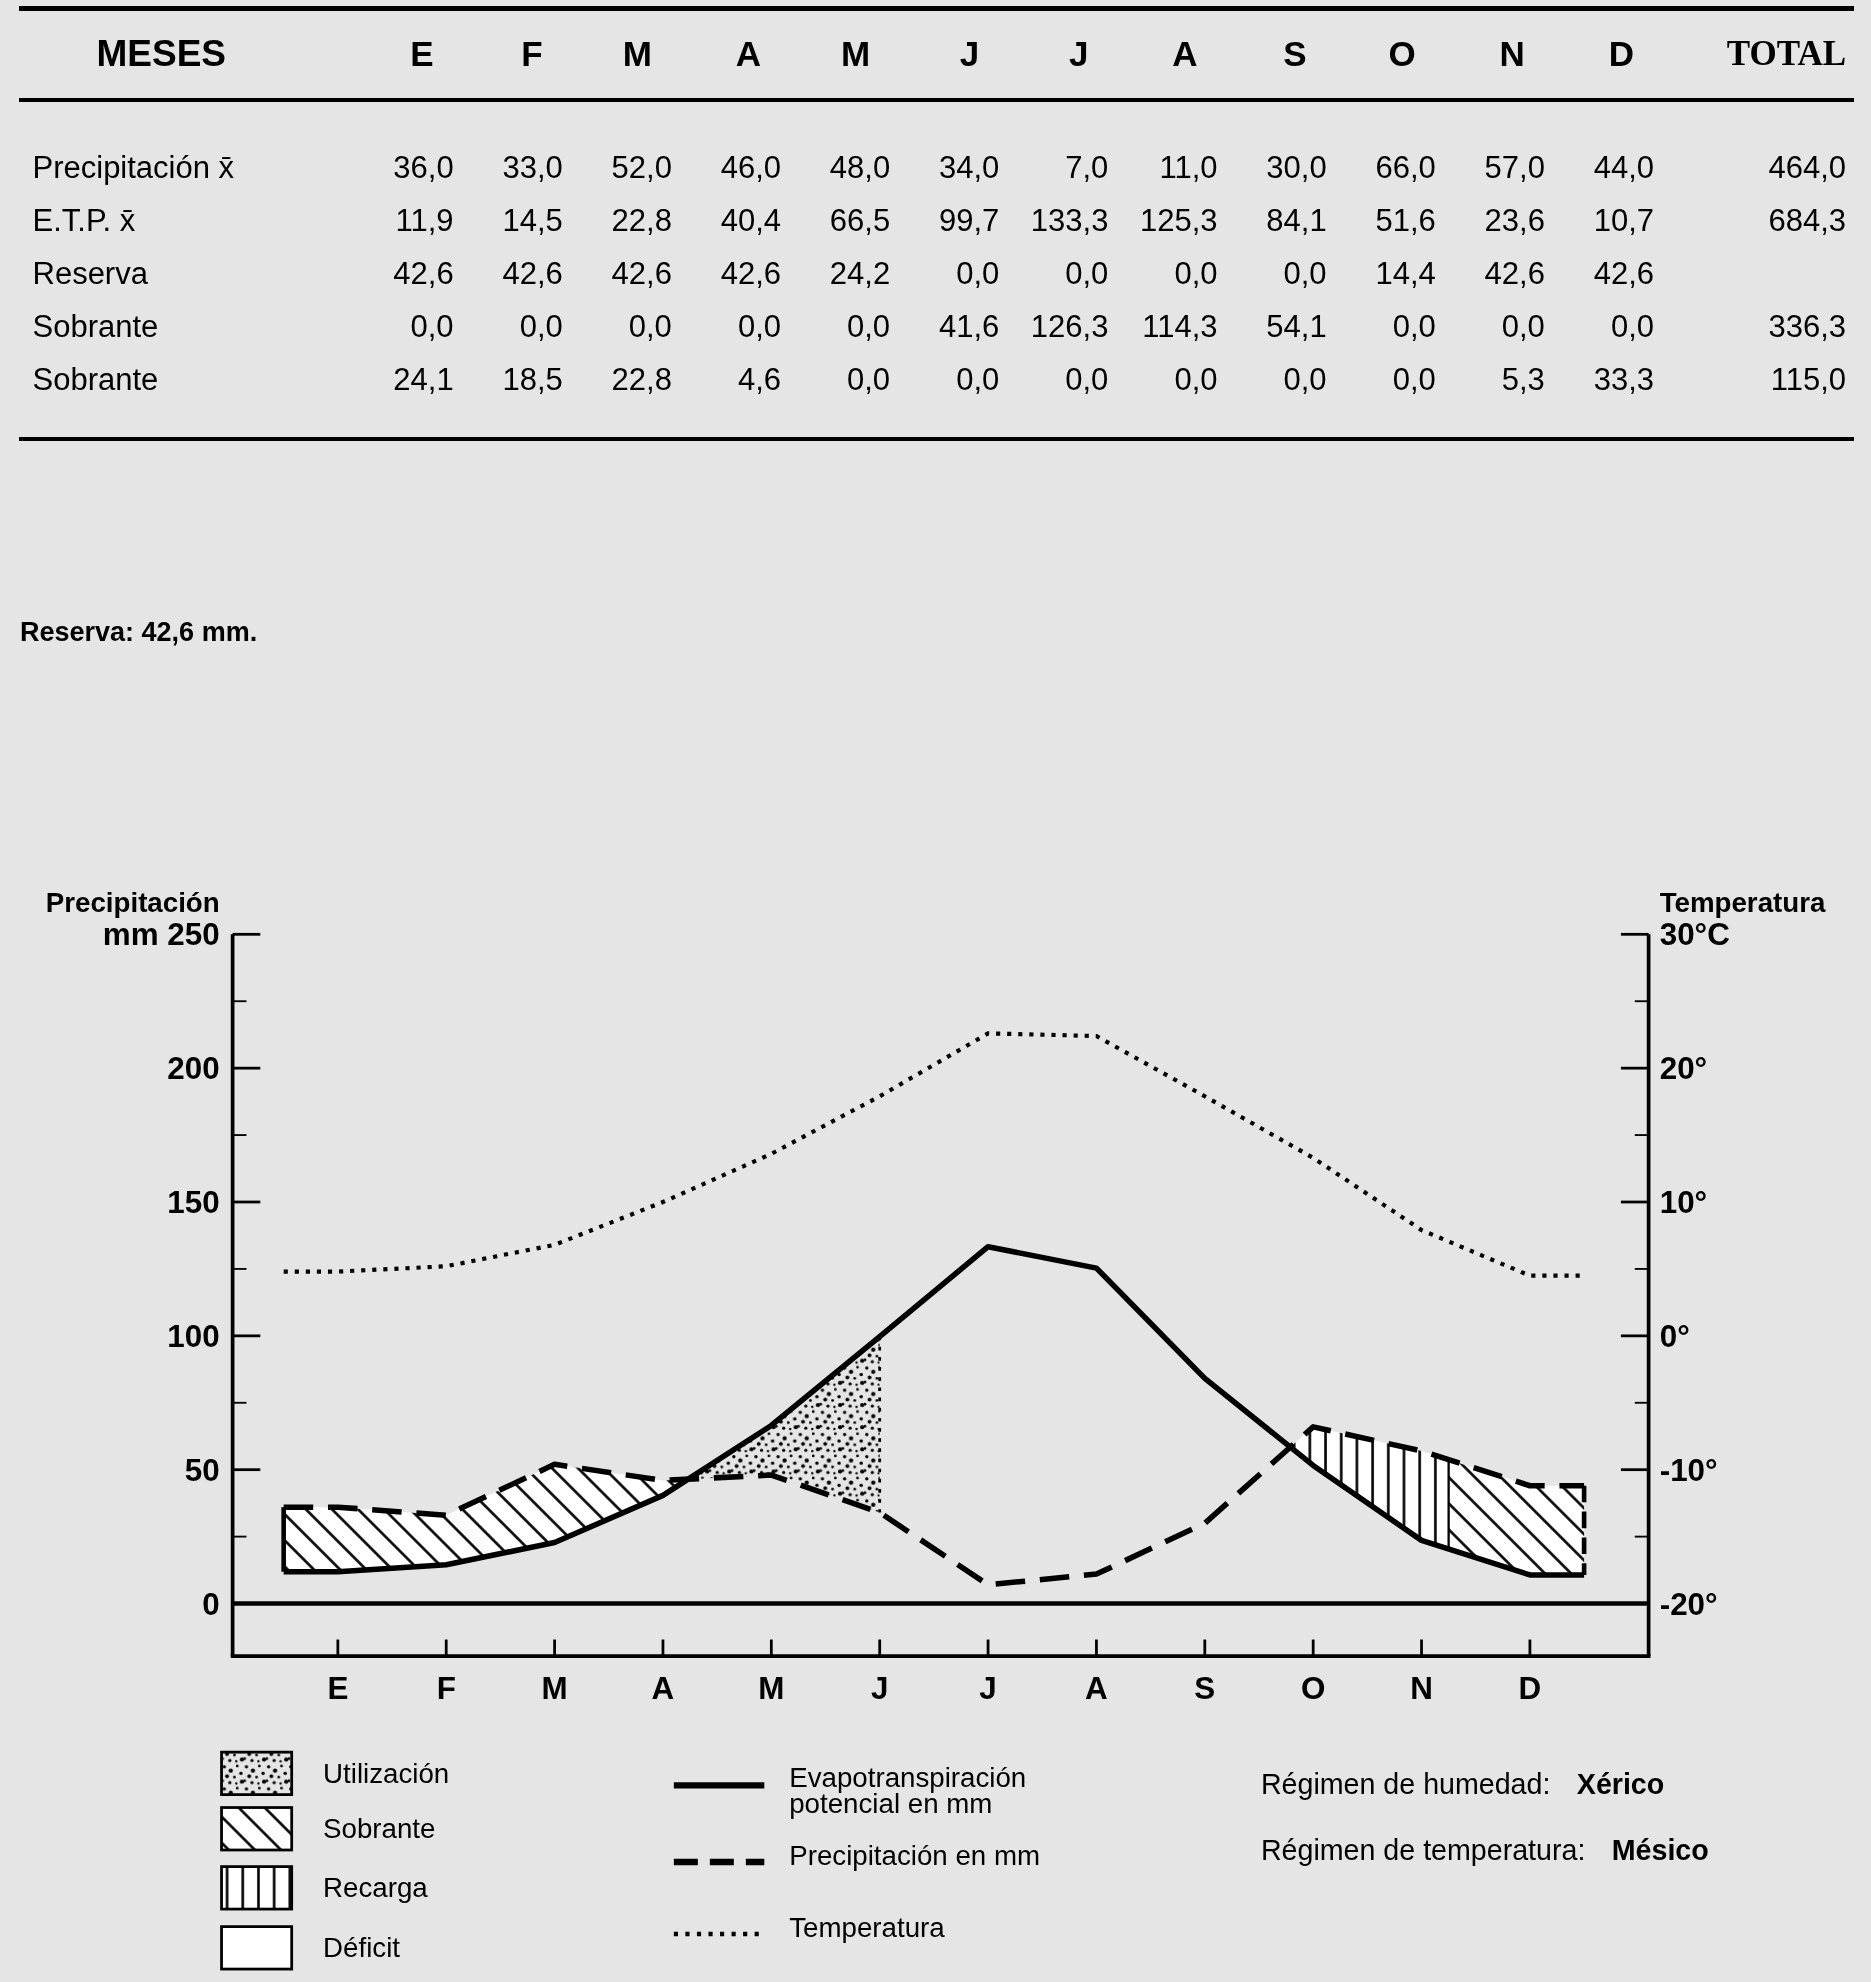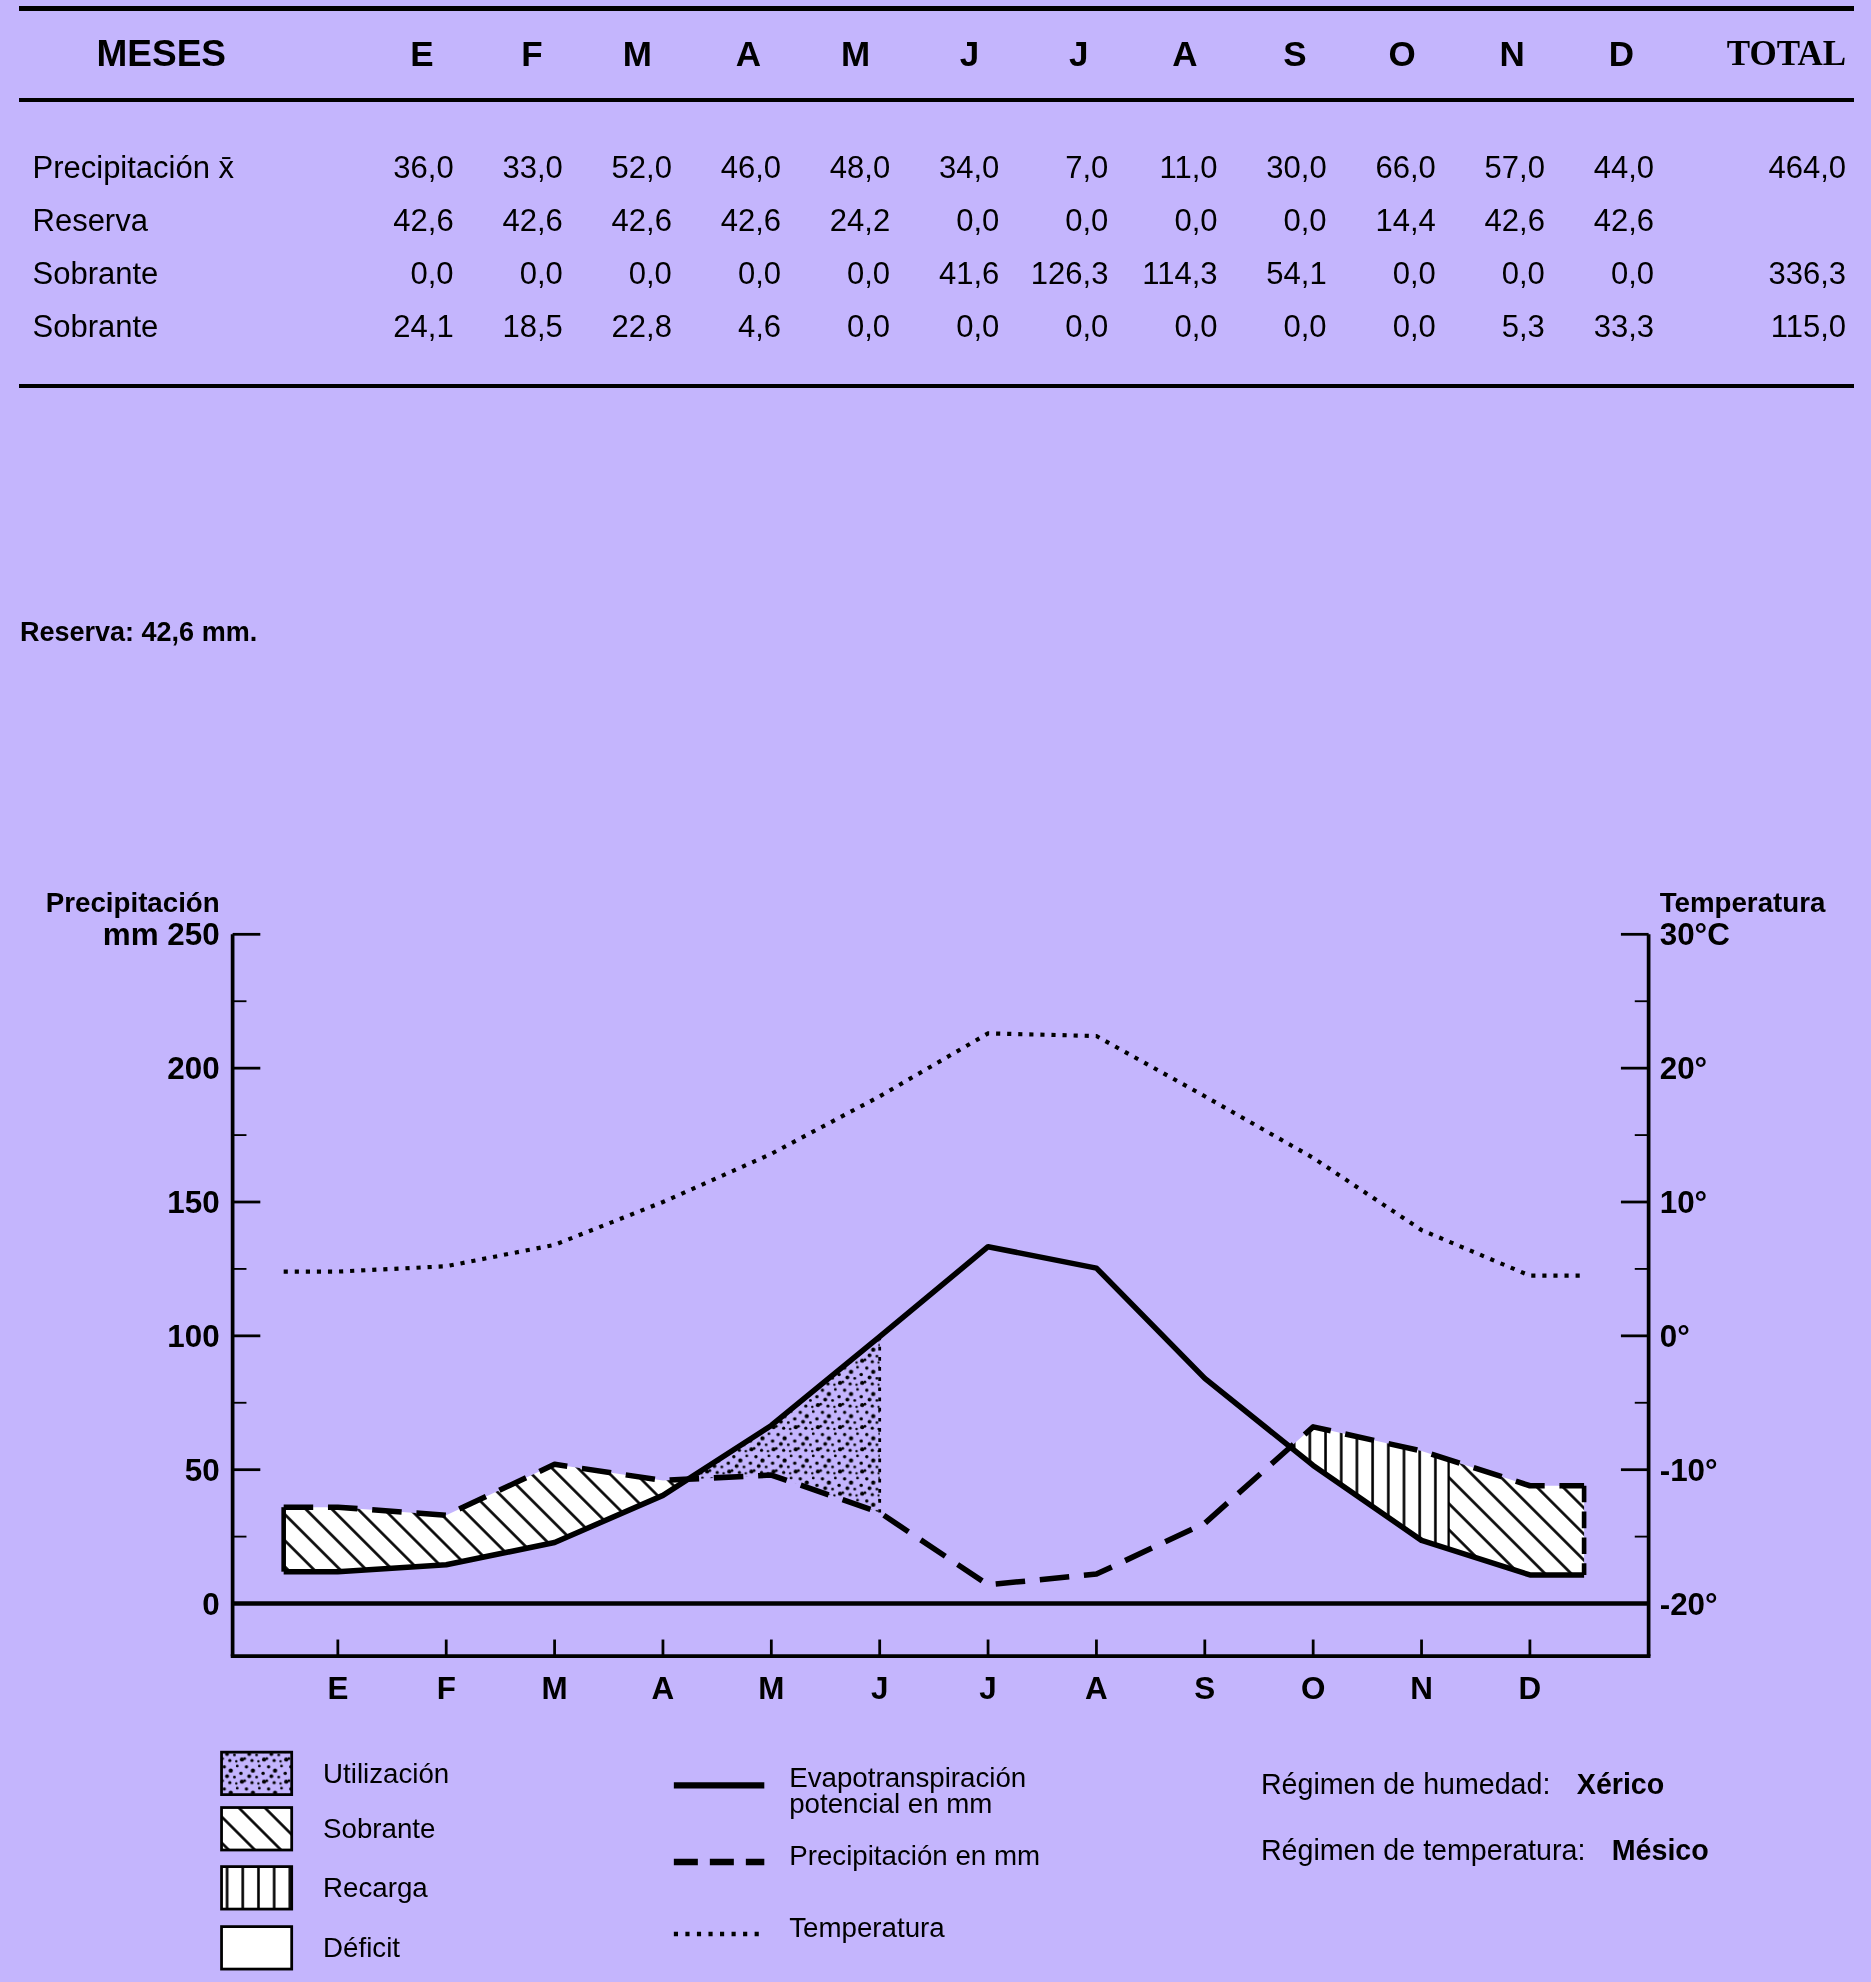--- a/index.html
+++ b/index.html
@@ -1,17 +1,17 @@
 <!DOCTYPE html>
 <html style="font-size:14.8px"><head>
 <meta charset="utf-8">
 <style>
   html,body{margin:0;padding:0;background:#ffffff;}
   body{width:1872px;height:1982px;position:relative;font-family:"Liberation Sans",sans-serif;color:#000;}
-  #page{position:absolute;inset:0;background:#c4b5fd;}
+  #page{position:absolute;inset:0;background:#e5e5e5;}
 
   
   #tablewrap{position:absolute;top:5.5px;left:18.5px;width:1835px;}
   table{width:100%;border-collapse:collapse;border-top:5.5px solid #000;border-bottom:4.6px solid #000;table-layout:fixed;}
   thead th{height:85px;border-bottom:4.6px solid #000;font-size:35px;font-weight:700;vertical-align:middle;}
   th.label{width:258px;text-align:left;padding-left:78px;font-size:37px;}
   th.month{text-align:right;padding-right:31px;}
   th.total{width:180px;text-align:right;padding-right:7.4px;font-family:Liberation Serif, serif;}
   tbody td{height:51px;font-size:31px;font-weight:400;vertical-align:middle;white-space:nowrap;}
   td.label{text-align:left;padding-left:14px;}
@@ -65,20 +65,36 @@
             <td class="num">46,0</td>
             <td class="num">48,0</td>
             <td class="num">34,0</td>
             <td class="num">7,0</td>
             <td class="num">11,0</td>
             <td class="num">30,0</td>
             <td class="num">66,0</td>
             <td class="num">57,0</td>
             <td class="num">44,0</td>
             <td class="total">464,0</td>
+          </tr>
+          <tr>
+            <td class="label">E.T.P. x̄</td>
+            <td class="num">11,9</td>
+            <td class="num">14,5</td>
+            <td class="num">22,8</td>
+            <td class="num">40,4</td>
+            <td class="num">66,5</td>
+            <td class="num">99,7</td>
+            <td class="num">133,3</td>
+            <td class="num">125,3</td>
+            <td class="num">84,1</td>
+            <td class="num">51,6</td>
+            <td class="num">23,6</td>
+            <td class="num">10,7</td>
+            <td class="total">684,3</td>
           </tr>
           <tr>
             <td class="label">Reserva</td>
             <td class="num">42,6</td>
             <td class="num">42,6</td>
             <td class="num">42,6</td>
             <td class="num">42,6</td>
             <td class="num">24,2</td>
             <td class="num">0,0</td>
             <td class="num">0,0</td>

